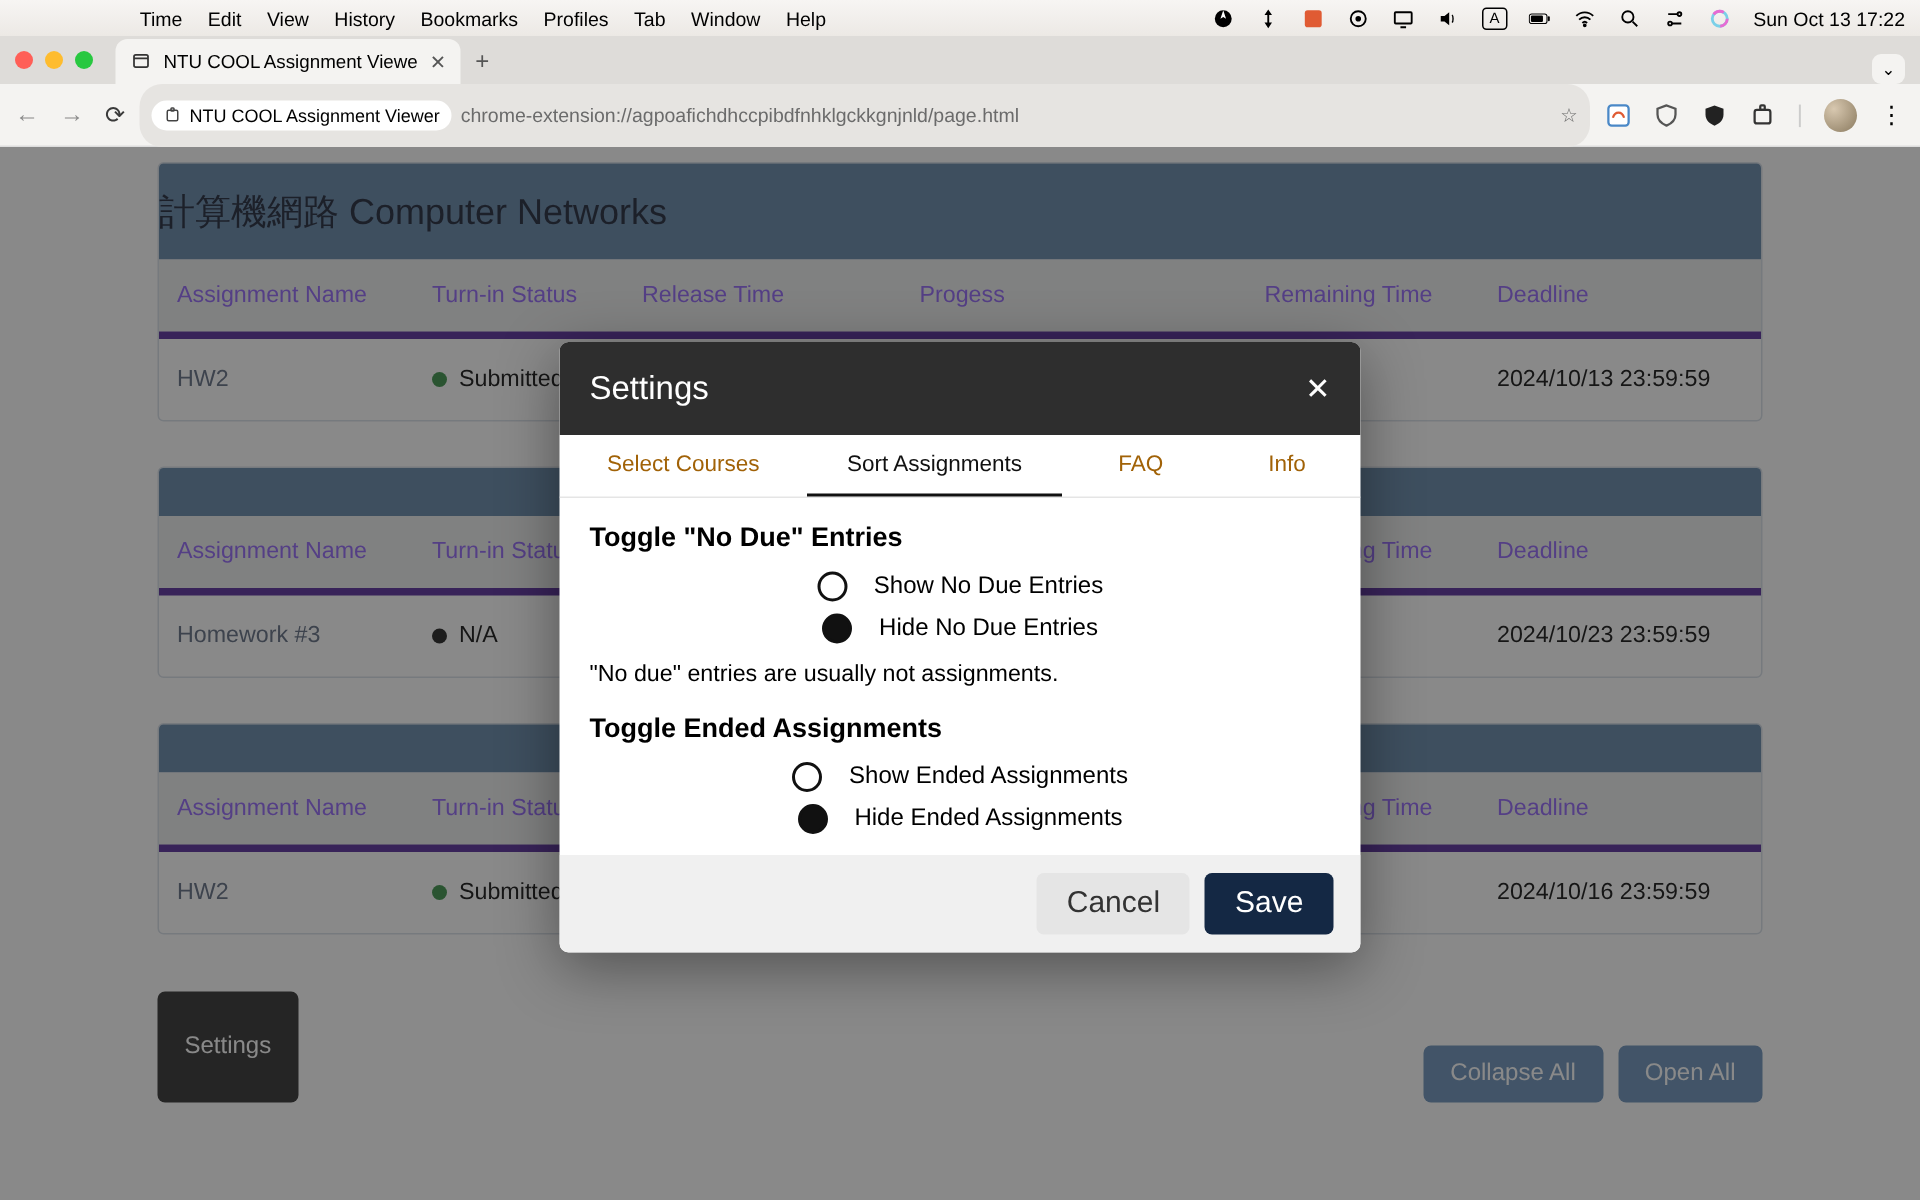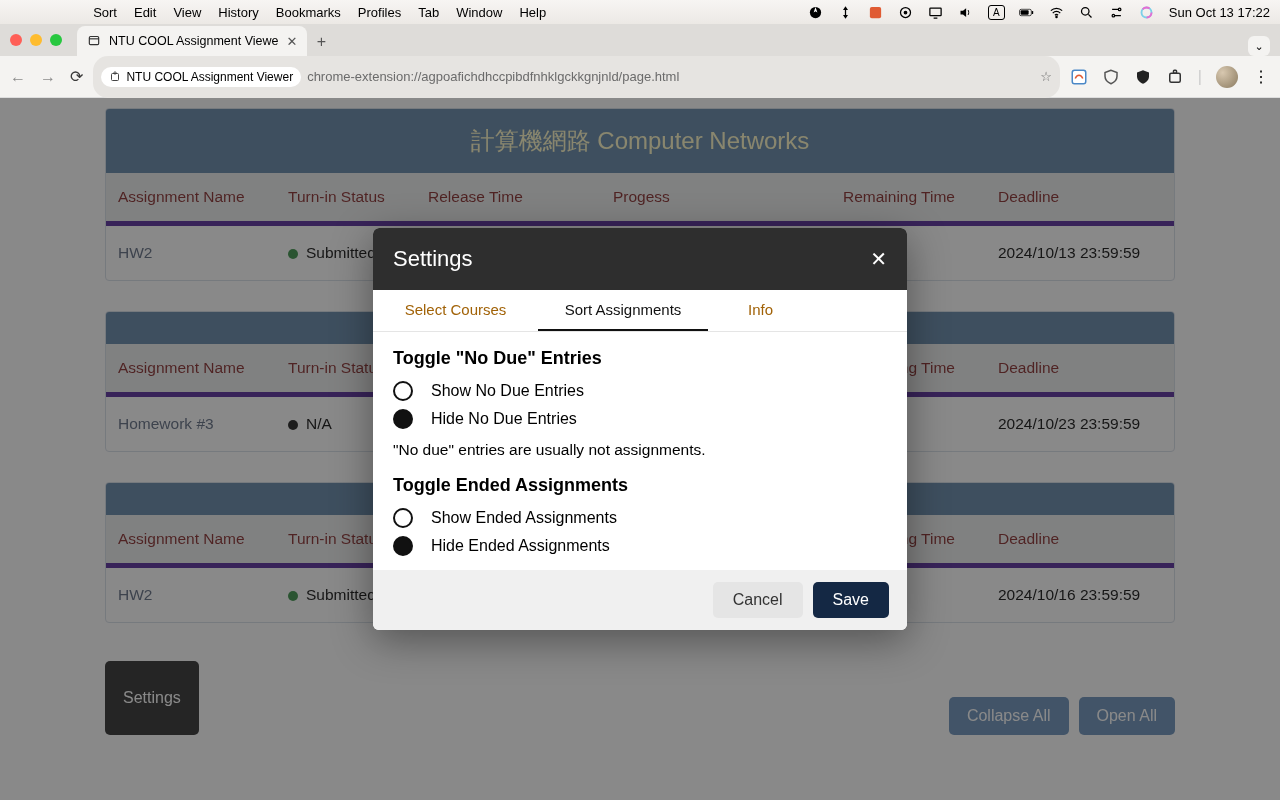--- a/index.html
+++ b/index.html
@@ -33,22 +33,22 @@
   .omnibox .url { color:#6b6b6b; }
   .omnibox .star { margin-left:auto; color:#6b6b6b; }
   .ext { display:flex; gap:14px; align-items:center; }
   .ext .ei { width:18px; height:18px; display:flex; align-items:center; justify-content:center; }
   .avatar { width:22px; height:22px; border-radius:50%; background:radial-gradient(circle at 30% 30%, #d8c8b0, #8a7a5f); }
 
   
   .viewport { position:absolute; top:98px; left:0; right:0; bottom:0; background:#fff; overflow:hidden; }
   .page { padding:10px 105px 20px; }
   .course { margin-bottom:30px; border:1px solid #d5dde6; border-radius:4px; background:#fff; }
-  .course-header { background:#5a7ea3; color:#fef9c3; font-size:24px; text-align:center; padding:16px 0; border-radius:3px 3px 0 0; }
-  .thead { display:grid; grid-template-columns: 170px 140px 185px 230px 155px 1fr; padding:15px 12px; font-size:15.5px; color:#7f1d1d; background:#ecedee; }
+  .course-header { background:#5a7ea3; color:#0f172a; font-size:24px; padding:16px 0; border-radius:3px 3px 0 0; }
+  .thead { display:grid; grid-template-columns: 170px 140px 185px 230px 155px 1fr; padding:15px 12px; font-size:15.5px; color:#8b5cf6; background:#ecedee; }
   .trow { display:grid; grid-template-columns: 170px 140px 185px 230px 155px 1fr; padding:18px 12px; font-size:15.5px; border-top:5px solid #4c1d95; align-items:center; }
   .trow .aname { color:#57647b; }
   .dot { width:10px; height:10px; border-radius:50%; display:inline-block; margin-right:8px; vertical-align:middle; }
   .dot.green{background:#2e8b3d;} .dot.black{background:#111;}
 
   .footer-btns { display:flex; gap:10px; padding-top:8px; }
   .btn { border:none; border-radius:5px; padding:10px 18px; font-size:16px; cursor:pointer; }
   .btn.dark { background:#232323; color:#fff; }
   .btn.blue { background:#628bb6; color:#fff;margin-top:36px; }
   .spacer { flex:1; }
@@ -61,37 +61,37 @@
   .modal-close { color:#fff; font-size:20px; cursor:pointer; }
   .modal-tabs { display:flex; border-bottom:1px solid #e5e5e5; }
   .modal-tab { flex:0 0 auto; padding:11px 0; font-size:15px; color:#a16207; text-align:center; cursor:pointer; }
   .modal-tab:nth-child(1){ width:165px; }
   .modal-tab:nth-child(2){ width:170px; }
   .modal-tab:nth-child(3){ width:105px; }
   .modal-tab:nth-child(4){ width:90px; }
   .modal-tab.active { color:#111; border-bottom:2px solid #111; }
   .modal-body { padding:14px 20px 6px; max-height:280px; overflow:hidden; }
   .modal-body h3 { font-size:18px; font-weight:700; margin:2px 0 12px; }
-  .radio-row { display:flex; align-items:center; gap:18px; margin:8px 0; font-size:16px; cursor:pointer; }
+  .radio-row { display:flex; align-items:center; gap:18px; margin:8px 0; font-size:16px; cursor:pointer;justify-content:center; }
   .radio { width:20px; height:20px; border:2.5px solid #111; border-radius:50%; display:inline-block; }
   .radio.filled { background:#111; }
   .note { font-size:15.5px; margin:12px 0 16px; }
   .modal-foot { background:#f0f0f0; padding:12px 18px; display:flex; justify-content:flex-end; gap:10px; }
-  .mbtn { border:none; border-radius:5px; padding:9px 20px; font-size:16px; cursor:pointer; }
+  .mbtn { border:none; border-radius:5px; padding:9px 20px; font-size:20px; cursor:pointer; }
   .mbtn.cancel { background:#e5e5e5; color:#333; }
   .mbtn.save { background:#142844; color:#fff; }
 </style>
 </head>
 <body>
 
 <div class="menubar">
   <div class="menubar-left">
     <span class="apple"></span>
     <span class="bold">Chrome</span>
-    <span>Sort</span>
+    <span>Time</span>
     <span>Edit</span>
     <span>View</span>
     <span>History</span>
     <span>Bookmarks</span>
     <span>Profiles</span>
     <span>Tab</span>
     <span>Window</span>
     <span>Help</span>
   </div>
   <div class="menubar-right">
@@ -309,20 +309,21 @@
 
 <div class="backdrop"></div>
 <div class="modal">
   <div class="modal-head">
     <h2>Settings</h2>
     <span class="modal-close">✕</span>
   </div>
   <div class="modal-tabs">
     <div class="modal-tab">Select Courses</div>
     <div class="modal-tab active">Sort Assignments</div>
+    <div class="modal-tab">FAQ</div>
     <div class="modal-tab">Info</div>
   </div>
   <div class="modal-body">
     <h3>Toggle "No Due" Entries</h3>
     <div class="radio-row">
       <span class="radio"></span>
       <span>Show No Due Entries</span>
     </div>
     <div class="radio-row">
       <span class="radio filled"></span>

